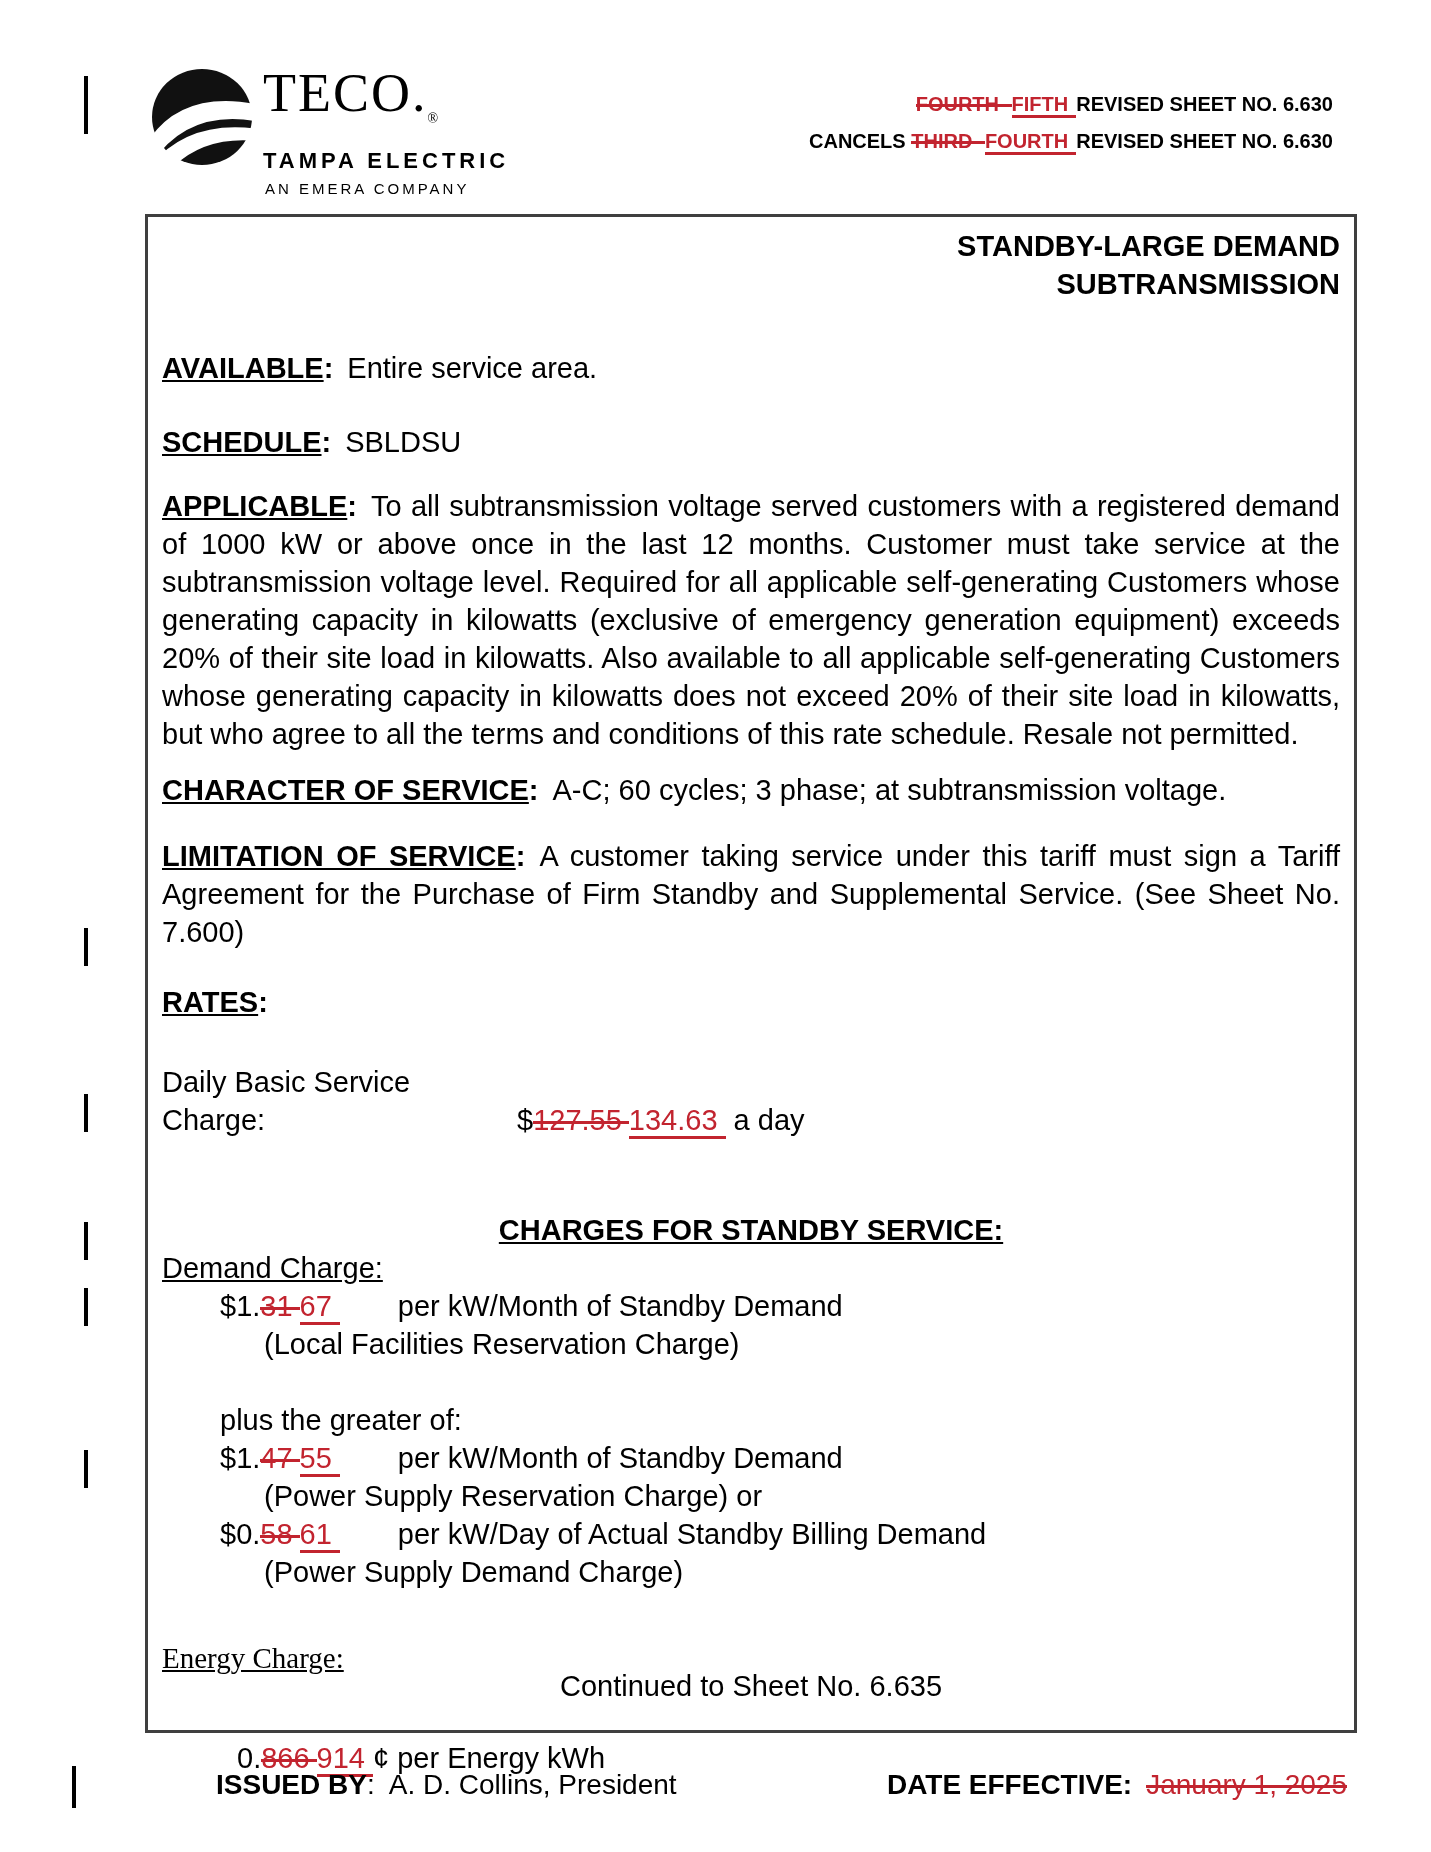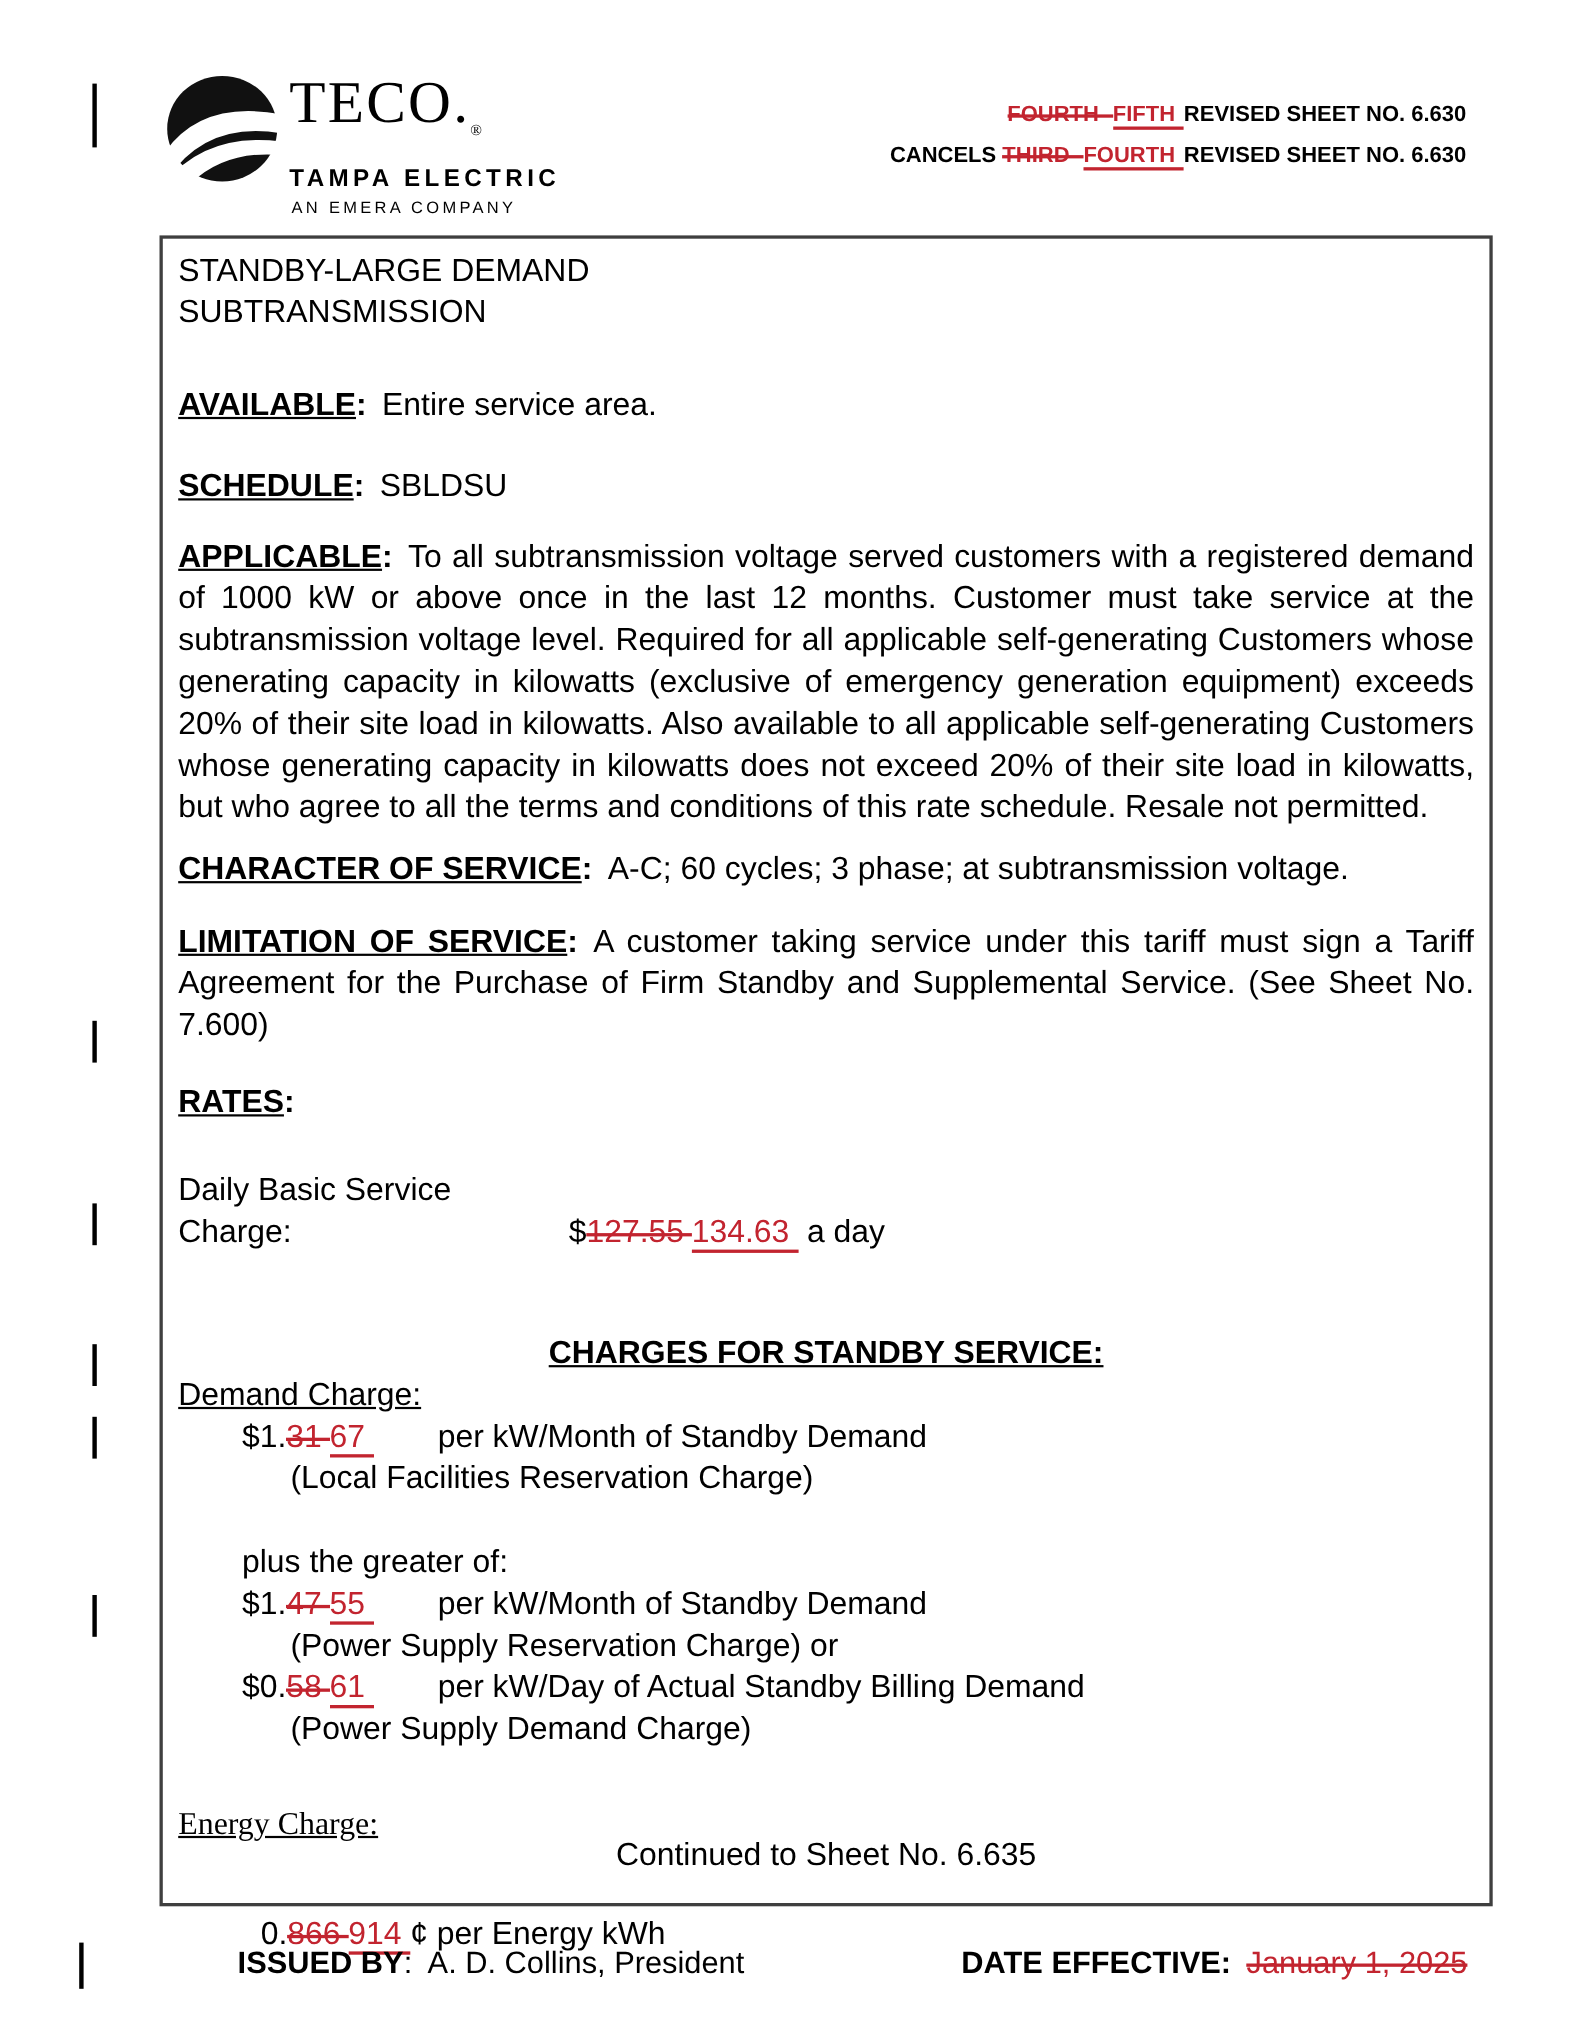--- a/index.html
+++ b/index.html
@@ -49,21 +49,21 @@
     content:"";position:absolute;left:0;right:0;top:52%;height:3px;background:#C2242F;
   }
 
   
   .doc-box{
     position:absolute;left:145px;top:214px;width:1212px;height:1519px;
     border:3px solid #3f3f3f;box-sizing:border-box;
     font-size:29px;line-height:38px;
   }
   .doc-inner{padding:10px 14px 0 14px;}
-  .title{text-align:left;font-weight:normal;}
+  .title{text-align:right;font-weight:bold;}
   .sec{margin:0;}
   .h-label{font-weight:bold;text-decoration:underline;}
   .h-colon{font-weight:bold;}
   .after-label{margin-left:14px;}
   .para{text-align:justify;}
   .schedule-row{margin-top:36px;}
   .available-row{margin-top:46px;}
   .applicable-row{margin-top:26px;}
   .character-row{margin-top:18px;}
   .limitation-row{margin-top:28px;}
@@ -80,21 +80,21 @@
   .energy-line{padding-left:75px;margin-top:62px;}
   .tab{display:inline-block;width:58px;}
   .continued{position:absolute;left:0;right:0;top:1450px;text-align:center;}
 
   
   .footer{
     position:absolute;left:0;top:1766px;width:1431px;
     font-size:28px;line-height:38px;
   }
   .footer-issued{position:absolute;left:216px;white-space:nowrap;}
-  .footer-date{position:absolute;right:97px;white-space:nowrap;}
+  .footer-date{position:absolute;right:84px;white-space:nowrap;}
   .b{font-weight:bold;}
 </style>
 </head>
 <body>
 
 <div class="page">
 
   <div class="change-bar bar-header"></div>
   <div class="change-bar bar-daily"></div>
   <div class="change-bar bar-demand1"></div>

